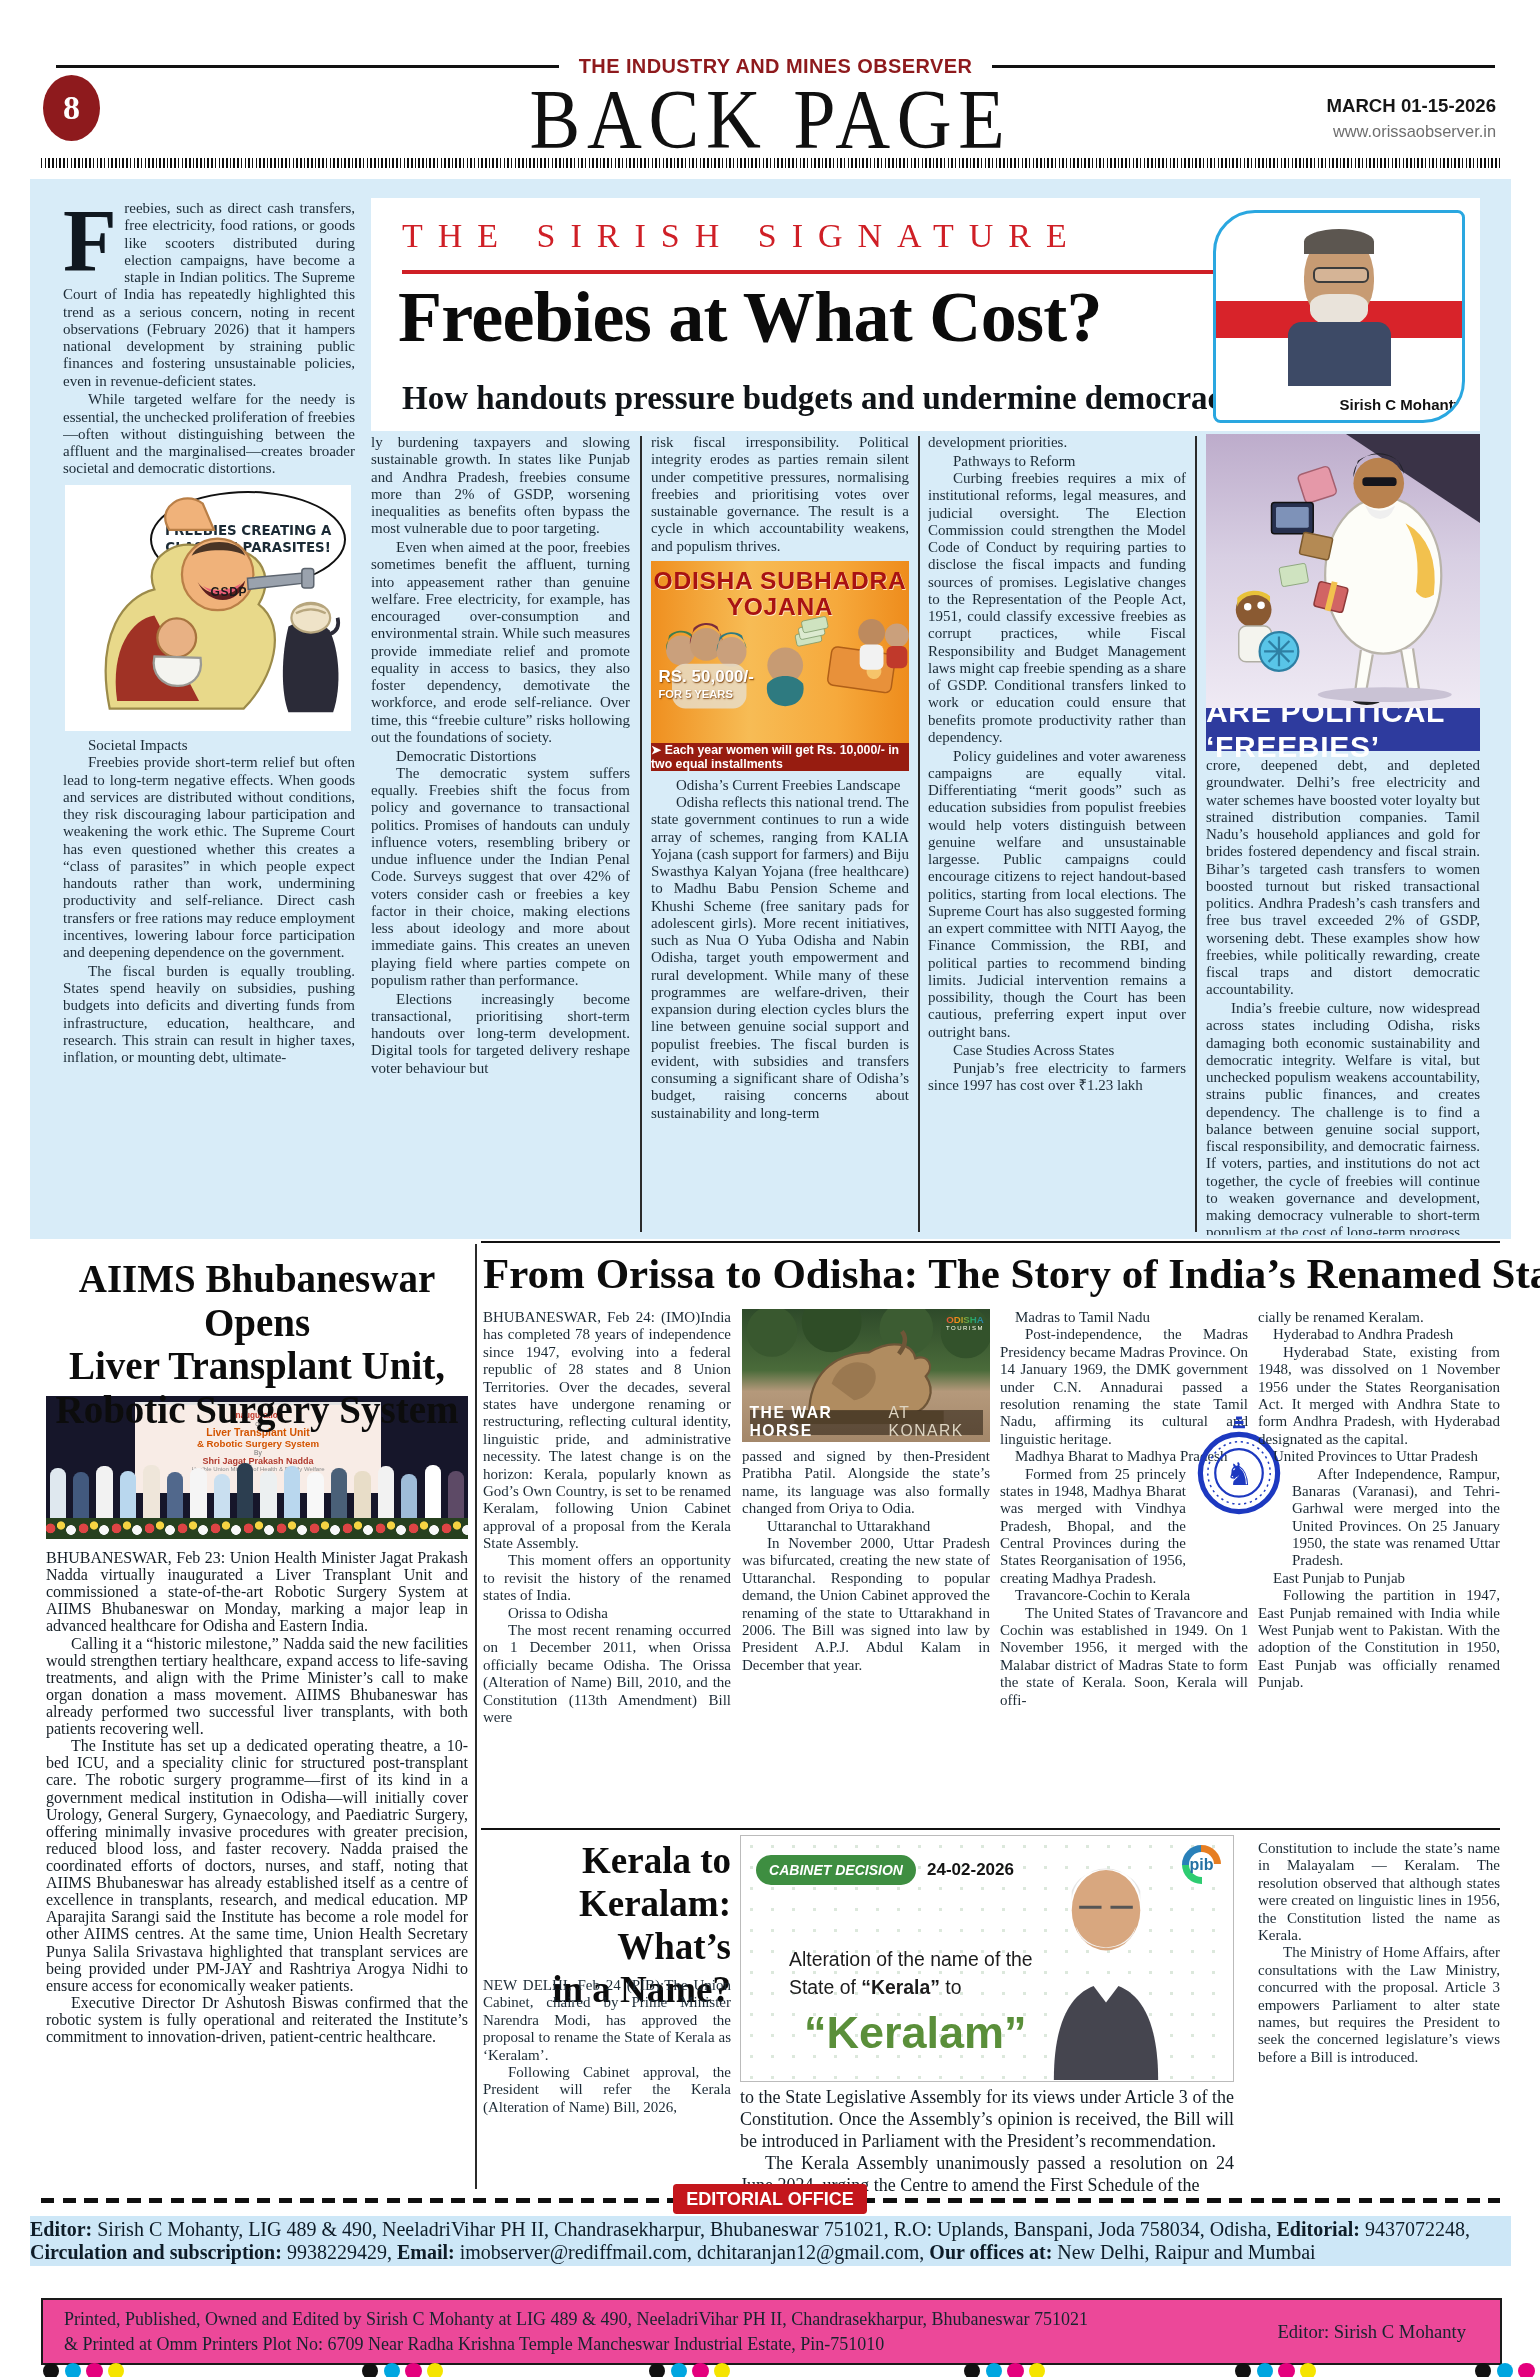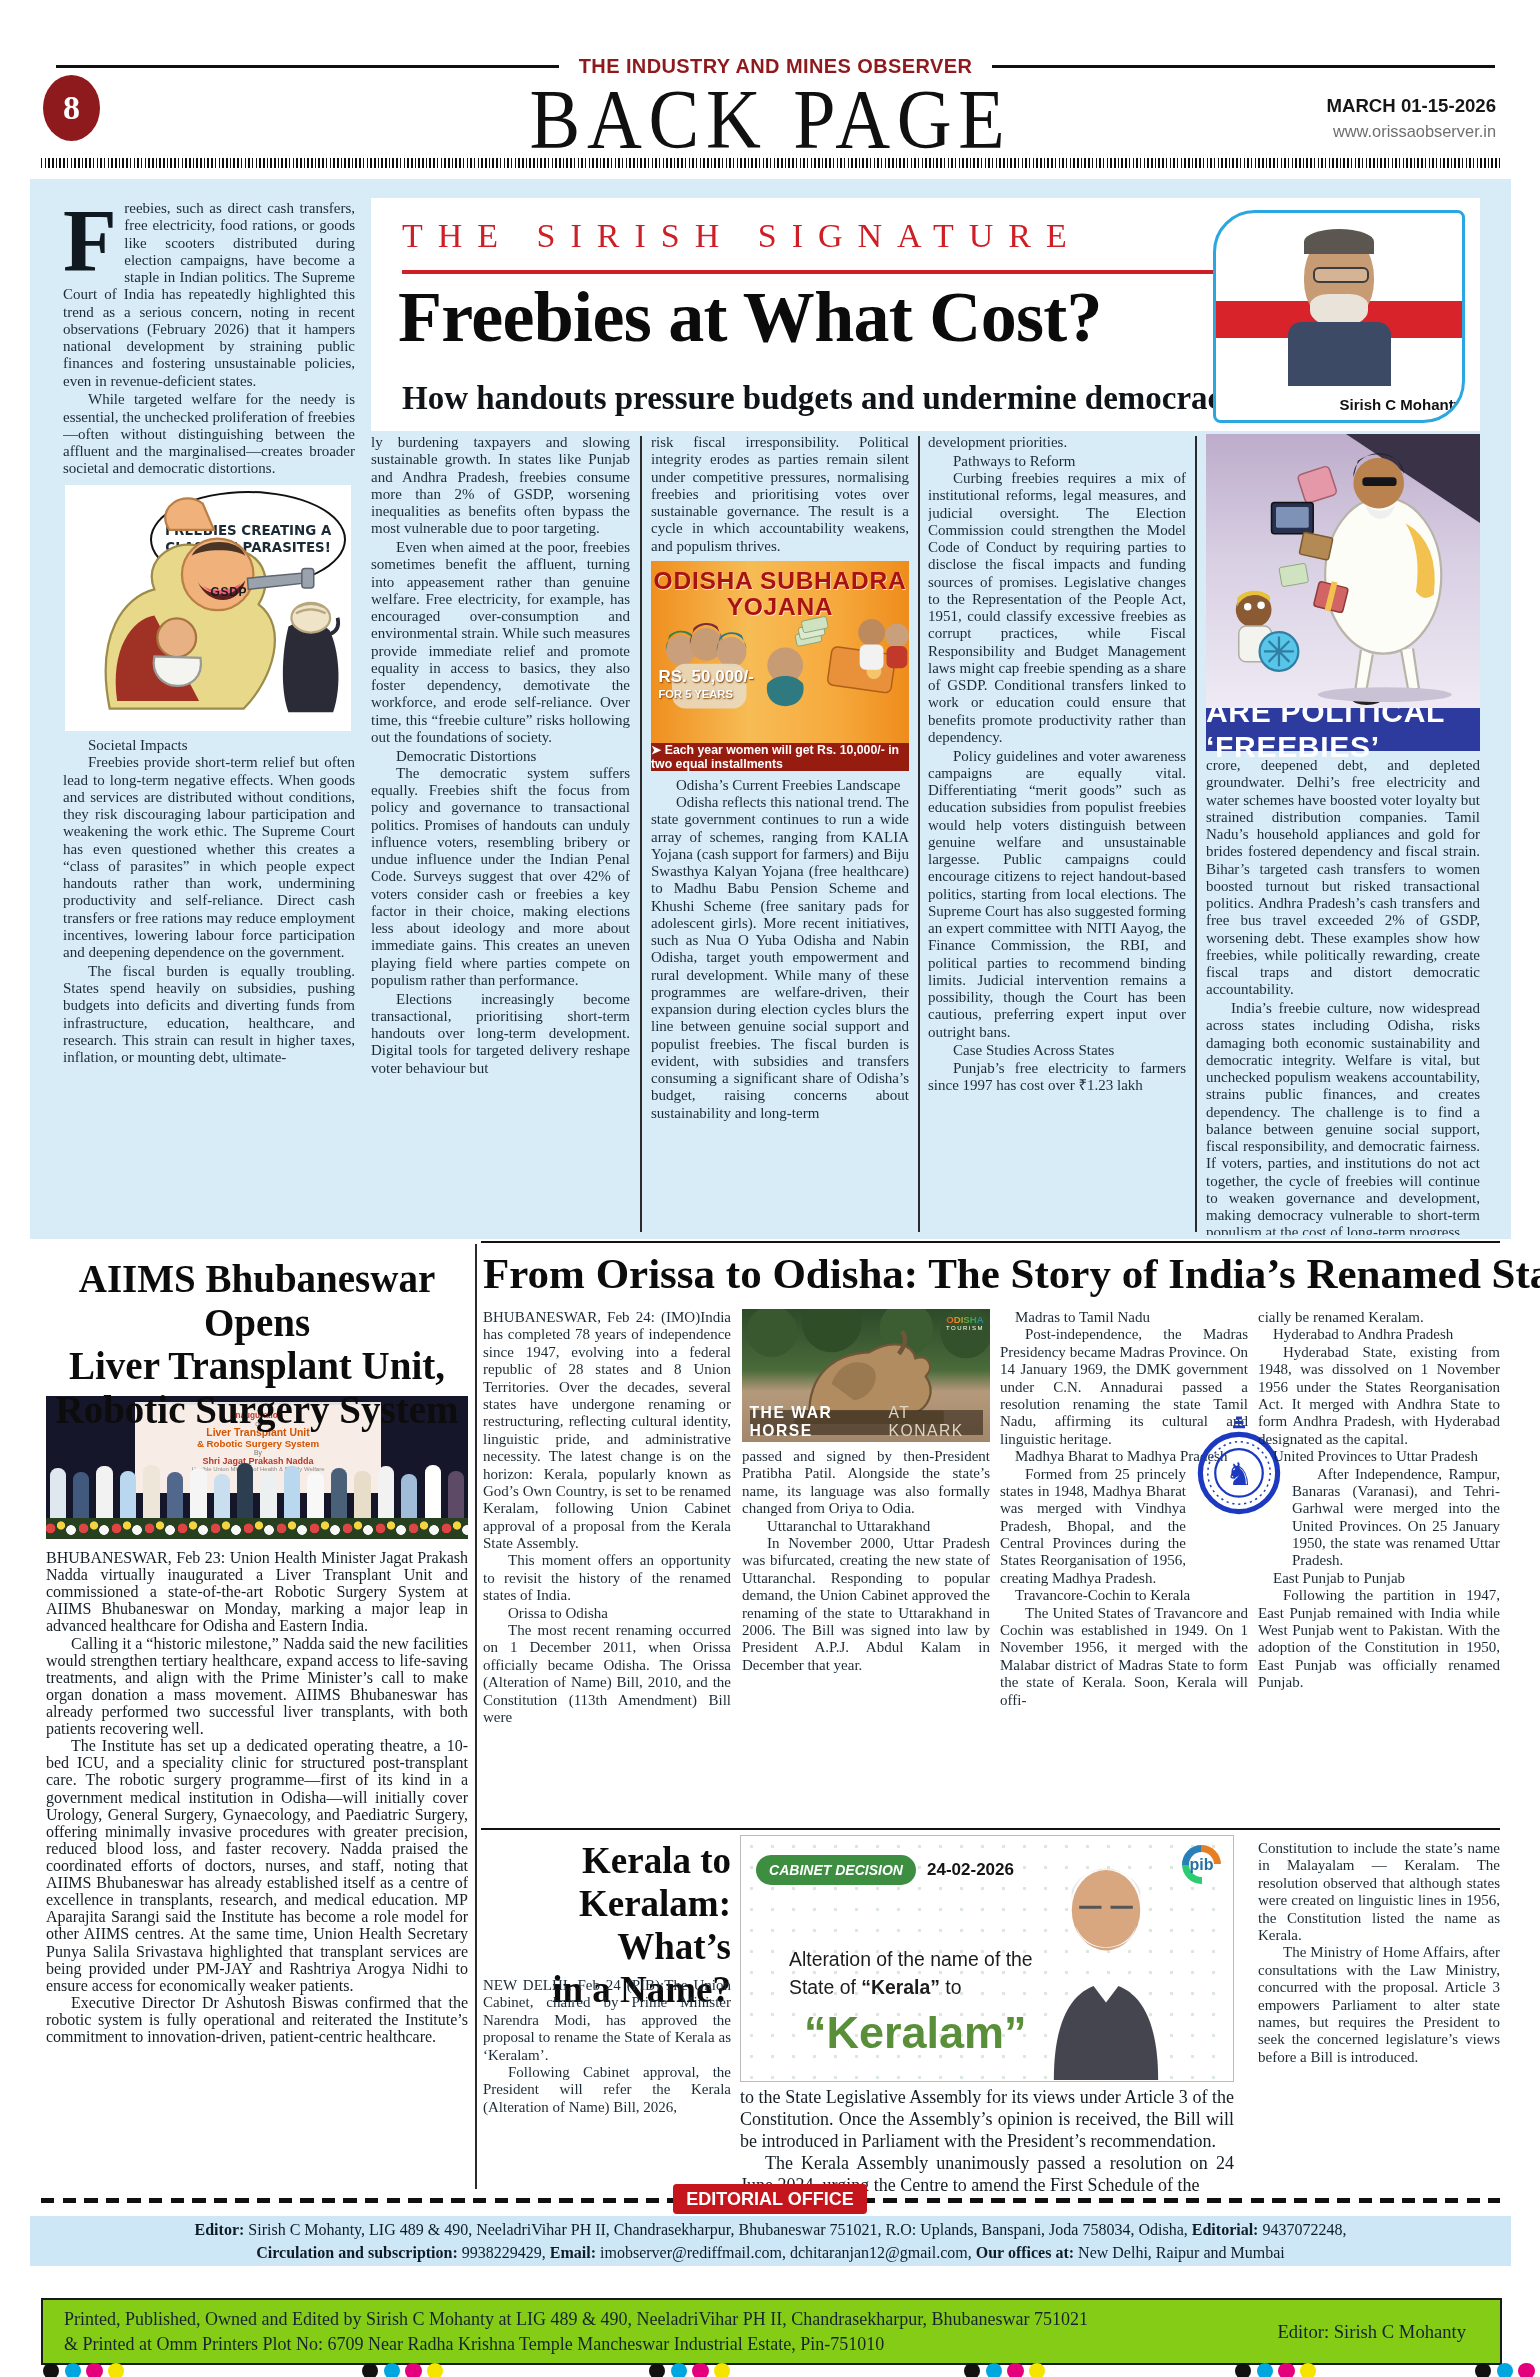--- a/index.html
+++ b/index.html
@@ -34,25 +34,25 @@
   
   .portrait{border:3px solid #2aa7e0;border-radius:42px 7.5px 42px 7.5px;background:#fff;overflow:hidden}
   
   .aiims-head{font-size:39px;font-weight:bold;text-align:center;line-height:1.12;color:#0c0c0c}
   .orissa-head{font-size:43px;font-weight:bold;text-align:center;color:#0c0c0c;white-space:nowrap}
   .kerala-head{font-size:37px;font-weight:bold;text-align:right;line-height:1.16;color:#0c0c0c}
   .ocol{font-size:15px;line-height:1.16;color:#1b2a35}
   .aiimscol{font-size:16px;line-height:1.07;color:#141e26}
   .kbig{font-size:18px;line-height:1.22;color:#141e26}
   
-  .edband{background:#cde7f7;text-align:center;font-size:16px;line-height:23px;color:#0e1c28}
+  .edband{background:#cde7f7;font-size:20px;line-height:23px;color:#0e1c28}
   .edstrip{background:#b9dcf2;text-align:center;font-size:15.7px;color:#10202e;display:flex;align-items:center;justify-content:center}
   .edbadge{background:#c4161c;color:#fff;font-family:"Liberation Sans",sans-serif;font-weight:bold;font-size:18px;
            display:flex;align-items:center;justify-content:center;border-radius:3.7px}
-  .footbox{border:2.2px solid #1a1a1a;background:#84cc16}
+  .footbox{border:2.2px solid #1a1a1a;background:#ec4899}
   .regdot{width:16.4px;height:16.4px;border-radius:50%;display:inline-block;margin-right:5.2px}
   .reggroup{position:absolute;top:0;white-space:nowrap}
   
   .bubble{position:absolute;border:2.2px solid #111;border-radius:50%;background:#fff;
           font-family:"DejaVu Sans",sans-serif;font-weight:bold;font-size:13.4px;text-align:center;
           display:flex;align-items:center;justify-content:center;padding:7.5px 10.4px;line-height:1.25}
   
   .ad-sub{background:linear-gradient(90deg,#ef8f1f,#f7bc55 38%,#f6a93c 72%,#ee8c1c)}
   .ad-title{font-family:"Liberation Sans",sans-serif;font-weight:bold;color:#a81212;text-align:center;
             font-size:24.6px;line-height:1.05;text-shadow:0.7px 0.7px 0 #ffe9c0;letter-spacing:0.7px}

